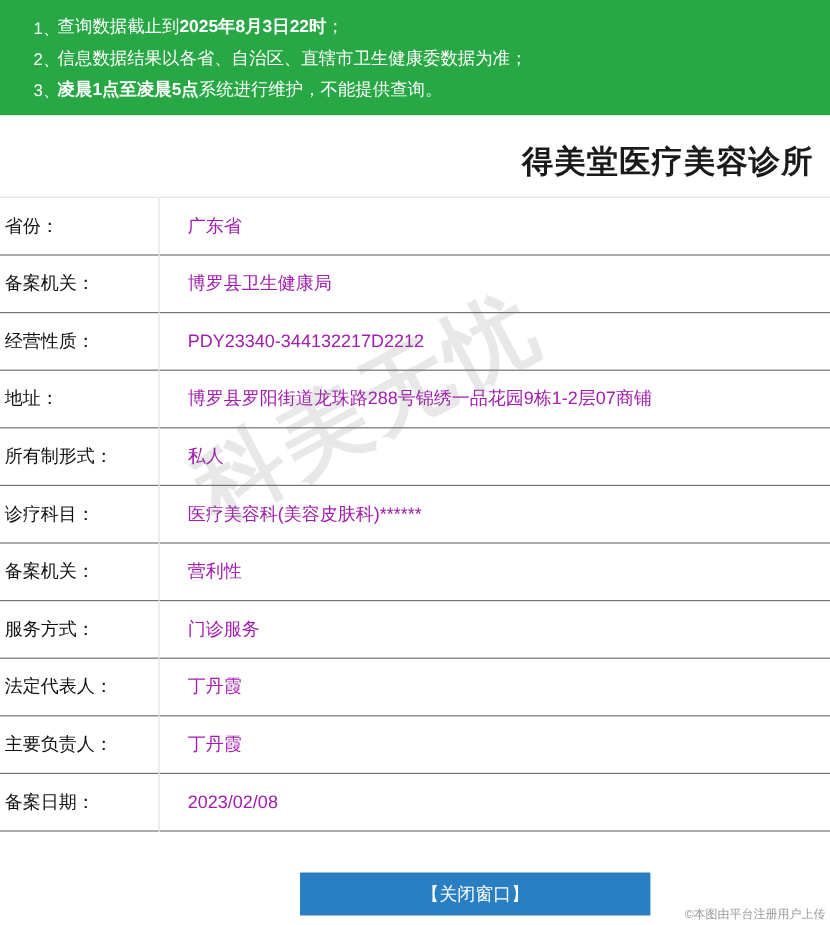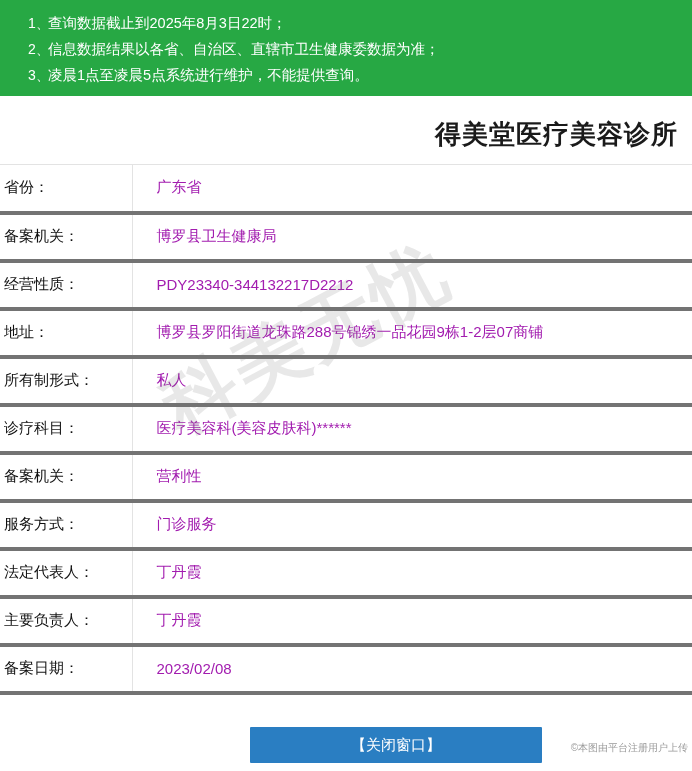--- a/index.html
+++ b/index.html
@@ -30,21 +30,21 @@
     font-size: 14.5px;
     line-height: 26px;
     white-space: nowrap;
   }
   .notice-num {
     width: 34px;
     flex: 0 0 34px;
     padding-left: 14px;
     font-size: 14px;
   }
-  .notice-text b { font-weight: normal; }
+  .notice-text b { font-weight: bold; }
 
   
   .title-wrap {
     height: 62px;
     display: flex;
     align-items: center;
     justify-content: flex-end;
     padding-right: 14px;
     padding-top: 14px;
     text-align: center;
@@ -56,21 +56,21 @@
     color: #1a1a1a;
   }
 
   
   .info-table {
     width: 692px;
     border-collapse: collapse;
     margin-top: 6px;
   }
   .info-table tr {
-    border-bottom: 4px solid #737373;
+    border-bottom: 1px solid #737373;
   }
   .info-table tr:first-child {
     border-top: 1px solid #e3e3e3;
   }
   .info-table td {
     height: 48px;
     vertical-align: middle;
     font-size: 15px;
   }
   .cell-label {
@@ -115,21 +115,21 @@
     font-weight: bold;
     color: rgba(120,120,120,0.17);
     transform: rotate(-28deg);
     pointer-events: none;
     white-space: nowrap;
     letter-spacing: 4px;
   }
   .corner-mark {
     position: absolute;
     right: 4px;
-    bottom: 16px;
+    bottom: 2px;
     font-size: 10px;
     color: #9a9a9a;
     white-space: nowrap;
     text-align: center;
   }
 </style>
 </head>
 <body>
 
 <div class="notice">

